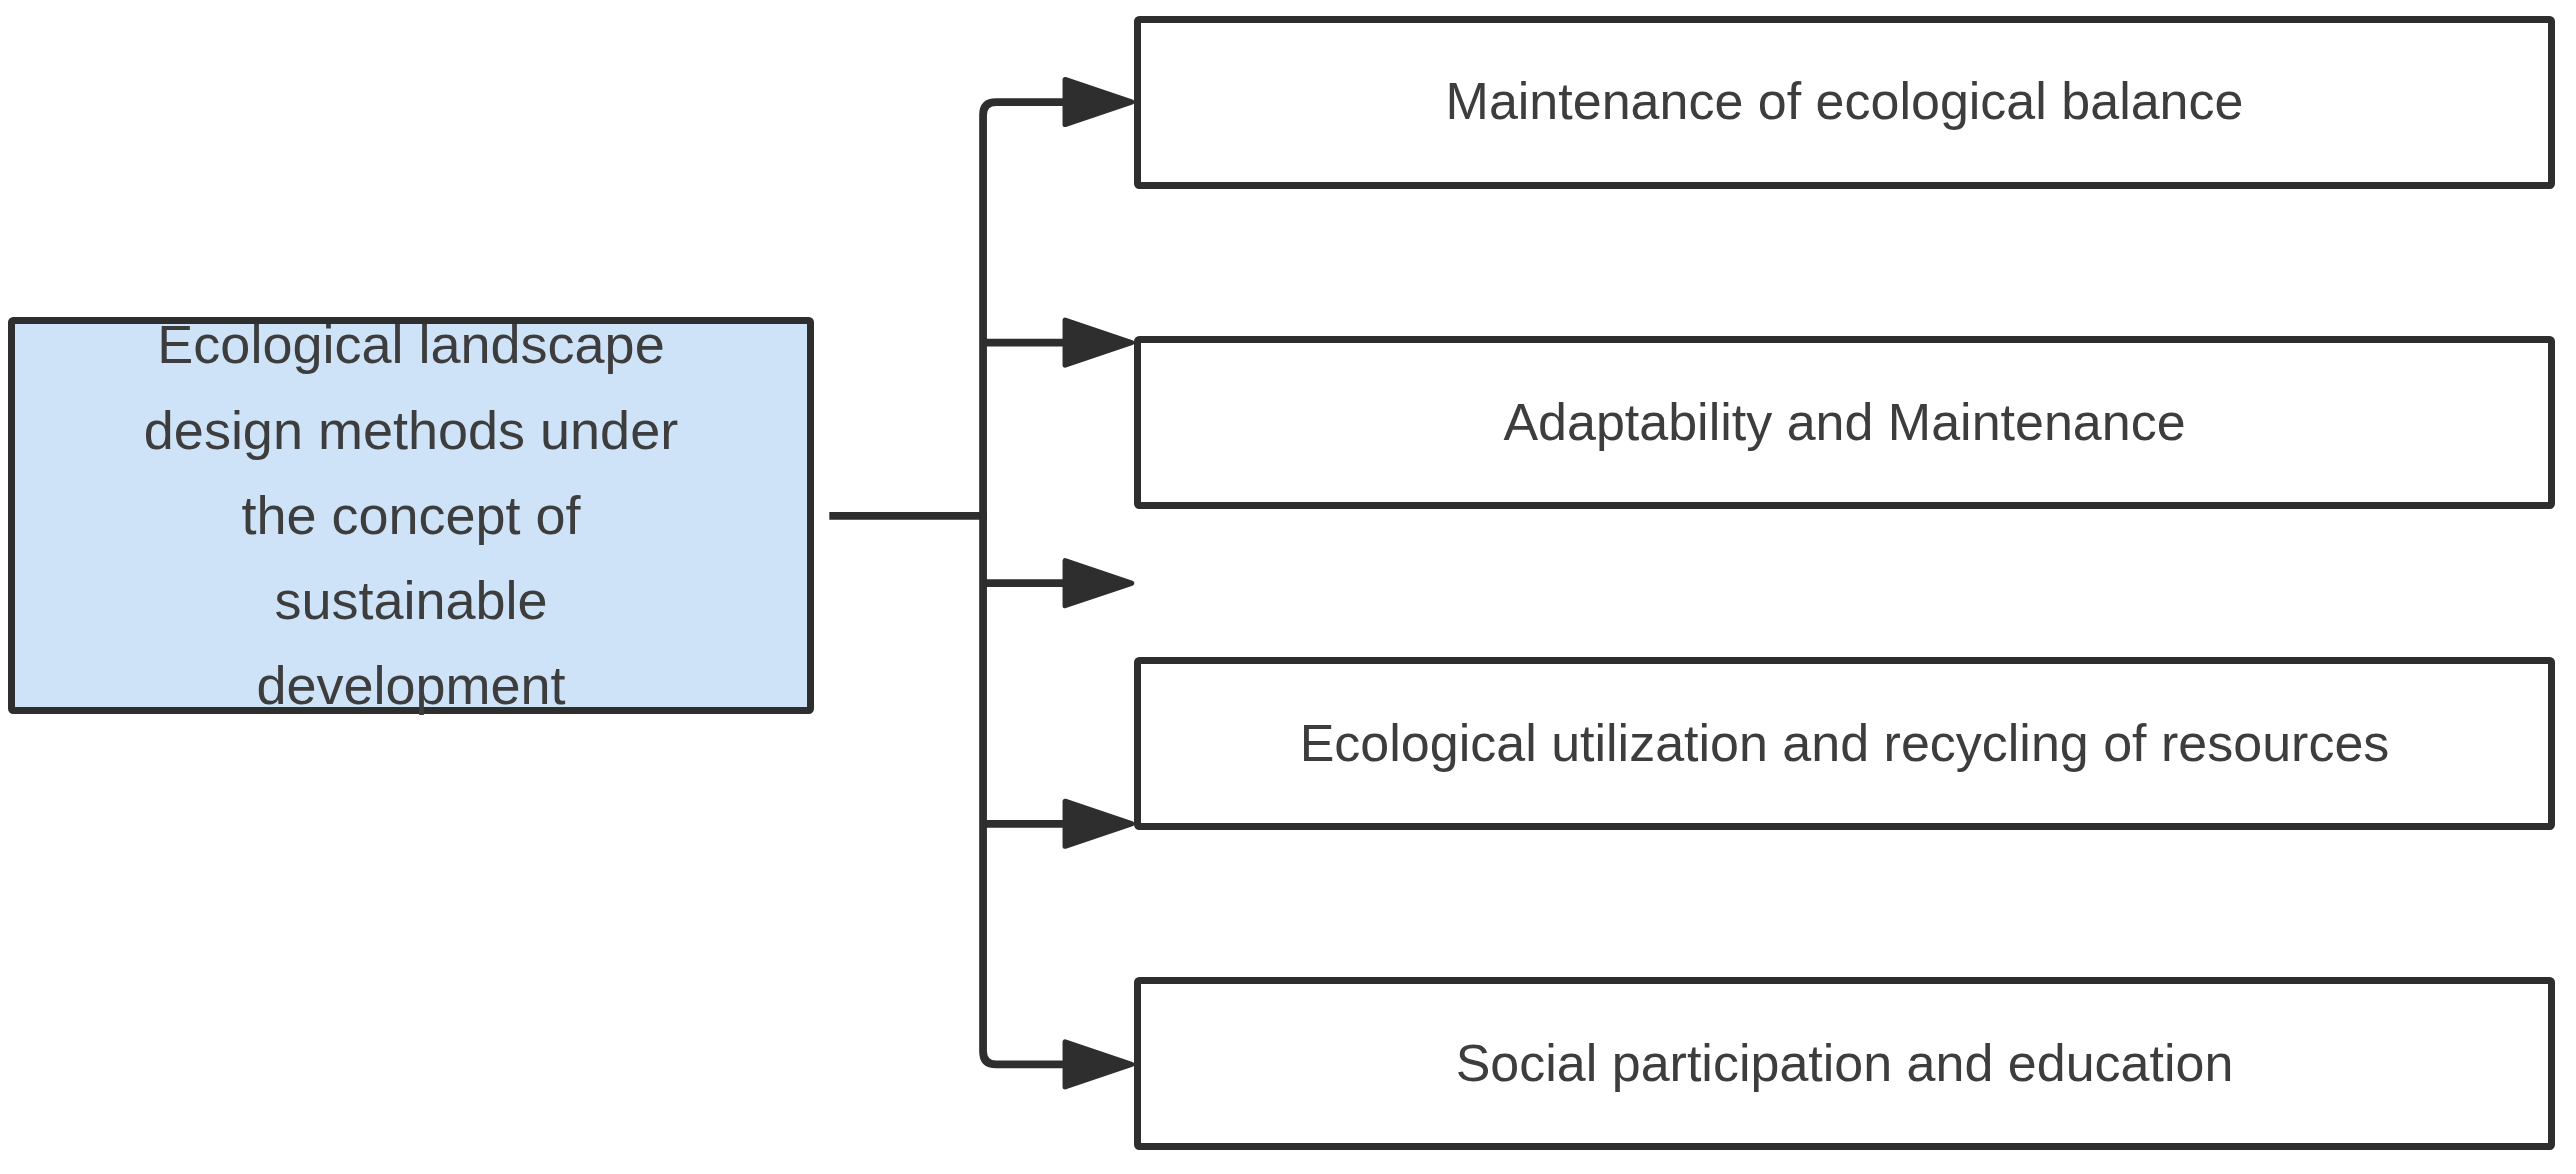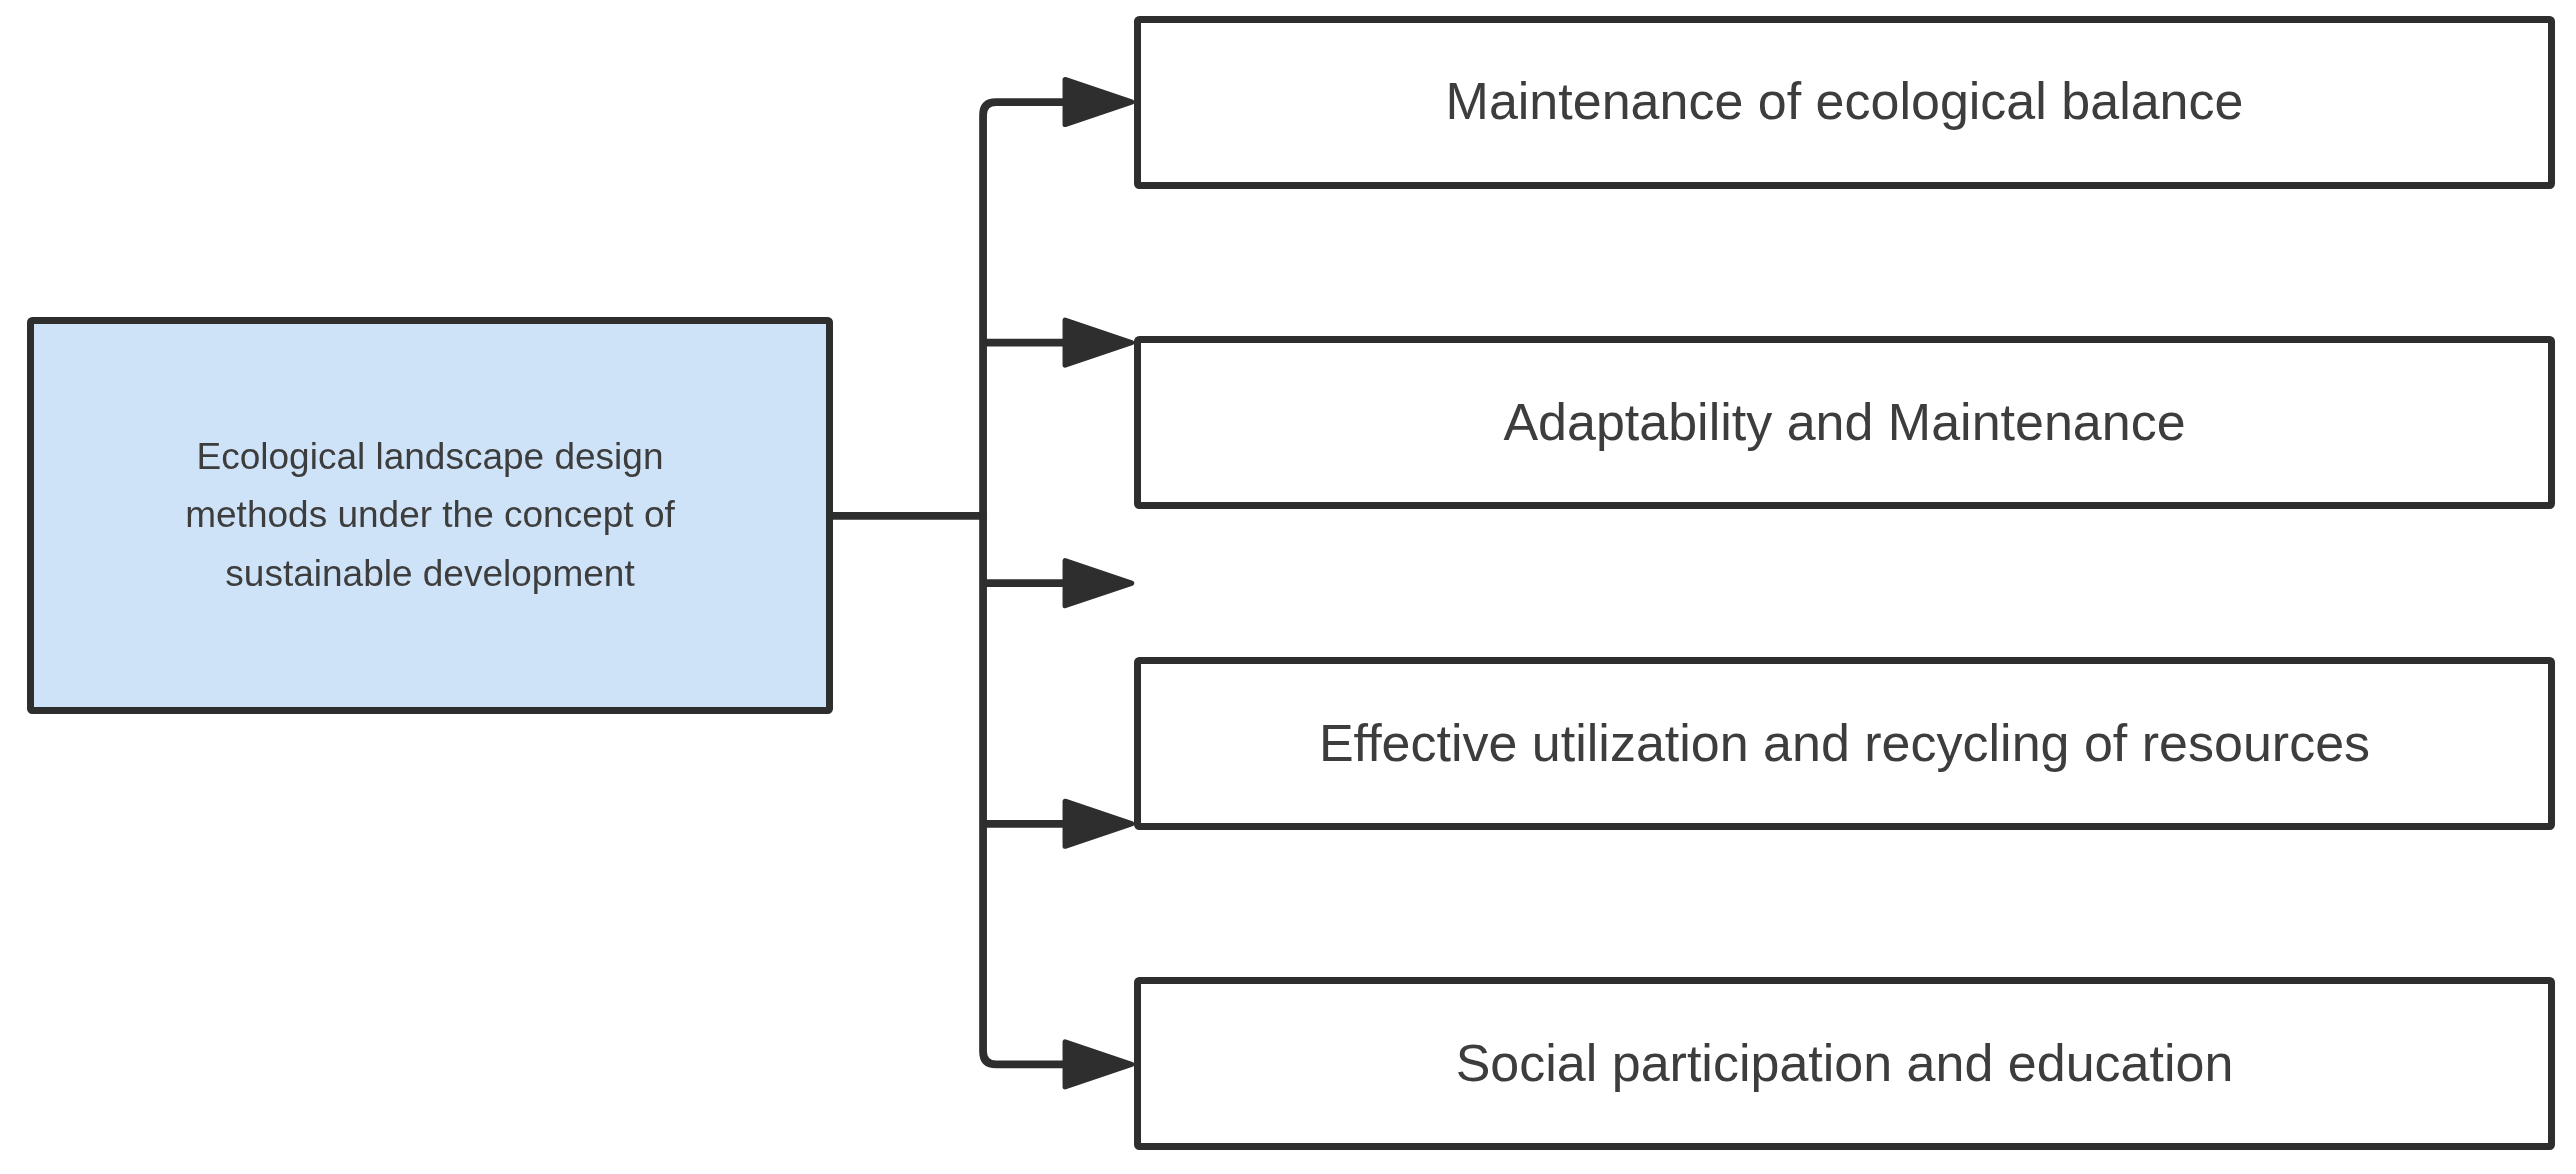--- a/index.html
+++ b/index.html
@@ -36,26 +36,26 @@
     border: 7.8px solid #2e2e2e;
     border-radius: 5.2px;
     display: flex;
     align-items: center;
     justify-content: center;
     text-align: center;
     color: #3d3d3d;
   }
   .root-box {
     position: absolute;
-    left: 27px;
+    left: 8px;
     top: 317px;
     width: 806px;
     height: 397px;
     background: #cfe3f8;
-    font-size: 37px;
+    font-size: 54px;
     line-height: 1.58;
     padding: 0 103px;
   }
   .branches {
     position: absolute;
     left: 1134px;
     top: 15.5px;
     width: 1421px;
     height: 1135px;
     display: flex;
@@ -96,21 +96,21 @@
   </div>
 
   <div class="branches">
     <div class="node branch-box">
       <span>Maintenance of ecological balance</span>
     </div>
     <div class="node branch-box">
       <span>Adaptability and Maintenance</span>
     </div>
     <div class="node branch-box">
-      <span>Effective utilization and recycling of resources</span>
+      <span>Ecological utilization and recycling of resources</span>
     </div>
     <div class="node branch-box">
       <span>Social participation and education</span>
     </div>
   </div>
 
 </div>
 
 
 </body></html>

